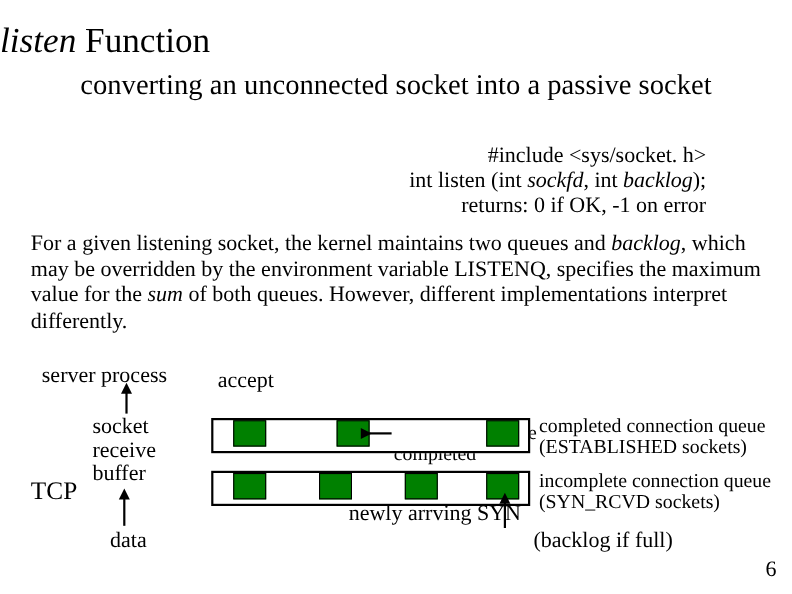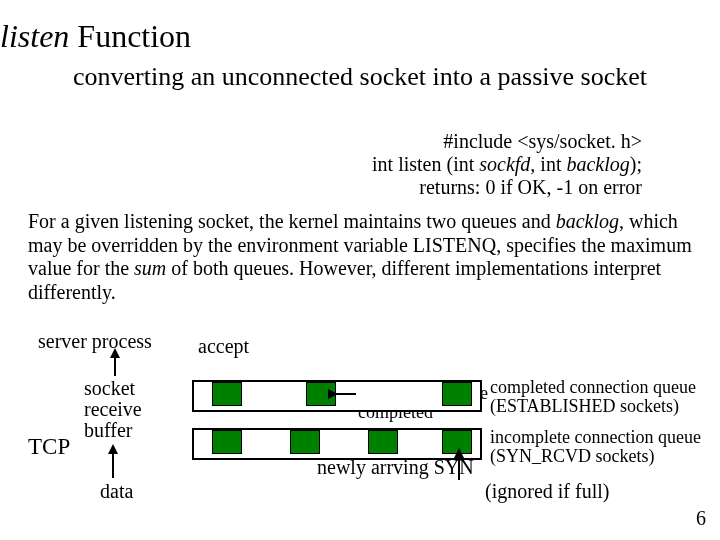--- a/index.html
+++ b/index.html
@@ -109,21 +109,21 @@
 <div class="ccq">
   <div>completed connection queue</div>
   <div>(ESTABLISHED sockets)</div>
 </div>
 <div class="icq">
   <div>incomplete connection queue</div>
   <div>(SYN_RCVD sockets)</div>
 </div>
 
 <div class="newsyn">newly arrving SYN</div>
-<div class="ignored">(ignored if full)</div>
+<div class="ignored">(backlog if full)</div>
 <div class="pagenum">6</div>
 
 <div class="qbox qtop"></div>
 <div class="qbox qbot"></div>
 
 <div class="green" style="left:212px;top:382px;"></div>
 <div class="green" style="left:306px;top:382px;"></div>
 <div class="green" style="left:442px;top:382px;"></div>
 
 <div class="green" style="left:212px;top:430px;"></div>

